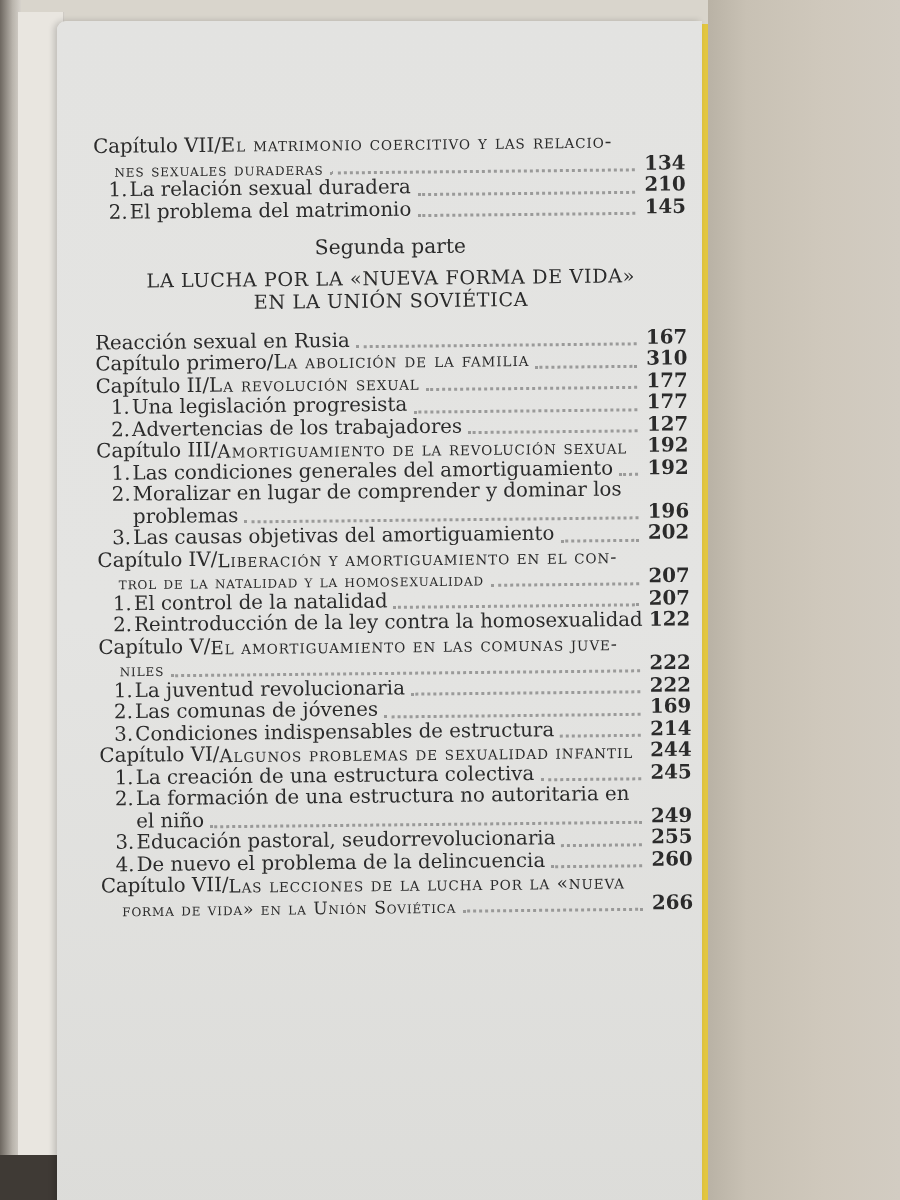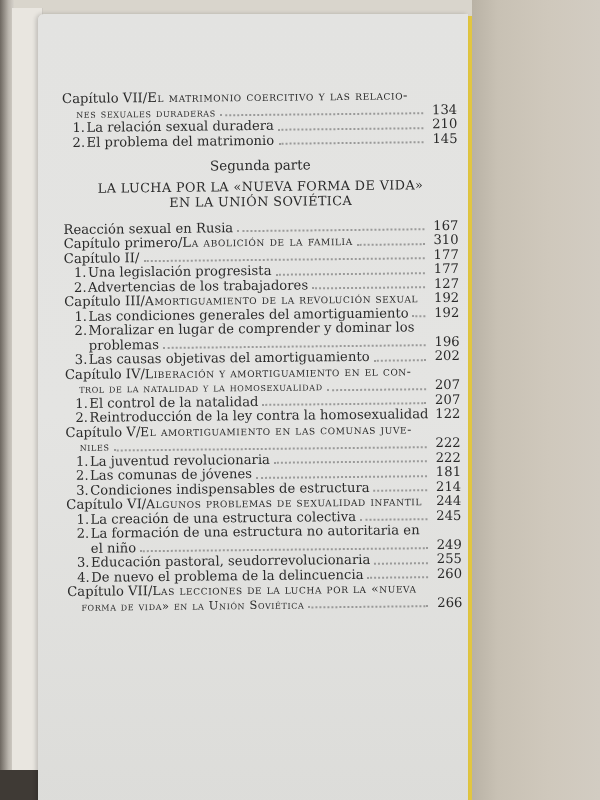--- a/index.html
+++ b/index.html
@@ -35,21 +35,21 @@
       background: linear-gradient(90deg, #b9b2a5 0%, #c8c1b4 20%, #cfc8bc 60%, #d2ccc2 100%);
     }
     .toc {
       position: absolute; left: 62px; top: 92px; width: 395px;
       color: #2b2b2b; font-size: 13.2px; line-height: 14.5px;
       transform: rotate(-0.6deg); transform-origin: left top;
     }
     .entry { display: flex; align-items: flex-end; position: relative; }
     .entry .txt { flex: 1; }
     .entry .pg {
-      width: 28px; text-align: right; flex: 0 0 28px;
+      width: 28px; text-align: center; flex: 0 0 28px; font-weight: bold;
     }
     .sc { font-variant: small-caps; letter-spacing: 0.6px; }
     .sub { padding-left: 10px; }
     .num { display: inline-block; width: 14px; }
     .section-label {
       text-align: center; margin: 10px 0 6px 0; font-size: 13.5px;
     }
     .section-title {
       text-align: center; font-size: 12.8px; letter-spacing: 0.4px; line-height: 15px;
       margin-bottom: 12px;
@@ -111,20 +111,21 @@
 
   <div class="entry">
     <span>Capítulo primero/</span>
       <span class="sc">La abolición de la familia</span>
     <span class="dotfill"></span>
     <span class="pg">310</span>
   </div>
 
   <div class="entry">
     <span>Capítulo II/</span>
+      <span class="sc">La revolución sexual</span>
     <span class="dotfill"></span>
     <span class="pg">177</span>
   </div>
   <div class="entry sub">
     <span class="num">1.</span>
     <span>Una legislación progresista</span>
     <span class="dotfill"></span>
     <span class="pg">177</span>
   </div>
   <div class="entry sub">
@@ -197,21 +198,21 @@
   <div class="entry sub">
     <span class="num">1.</span>
     <span>La juventud revolucionaria</span>
     <span class="dotfill"></span>
     <span class="pg">222</span>
   </div>
   <div class="entry sub">
     <span class="num">2.</span>
     <span>Las comunas de jóvenes</span>
     <span class="dotfill"></span>
-    <span class="pg">181</span>
+    <span class="pg">169</span>
   </div>
   <div class="entry sub">
     <span class="num">3.</span>
     <span>Condiciones indispensables de estructura</span>
     <span class="dotfill"></span>
     <span class="pg">214</span>
   </div>
 
   <div class="entry">
     <span>Capítulo VI/</span>

